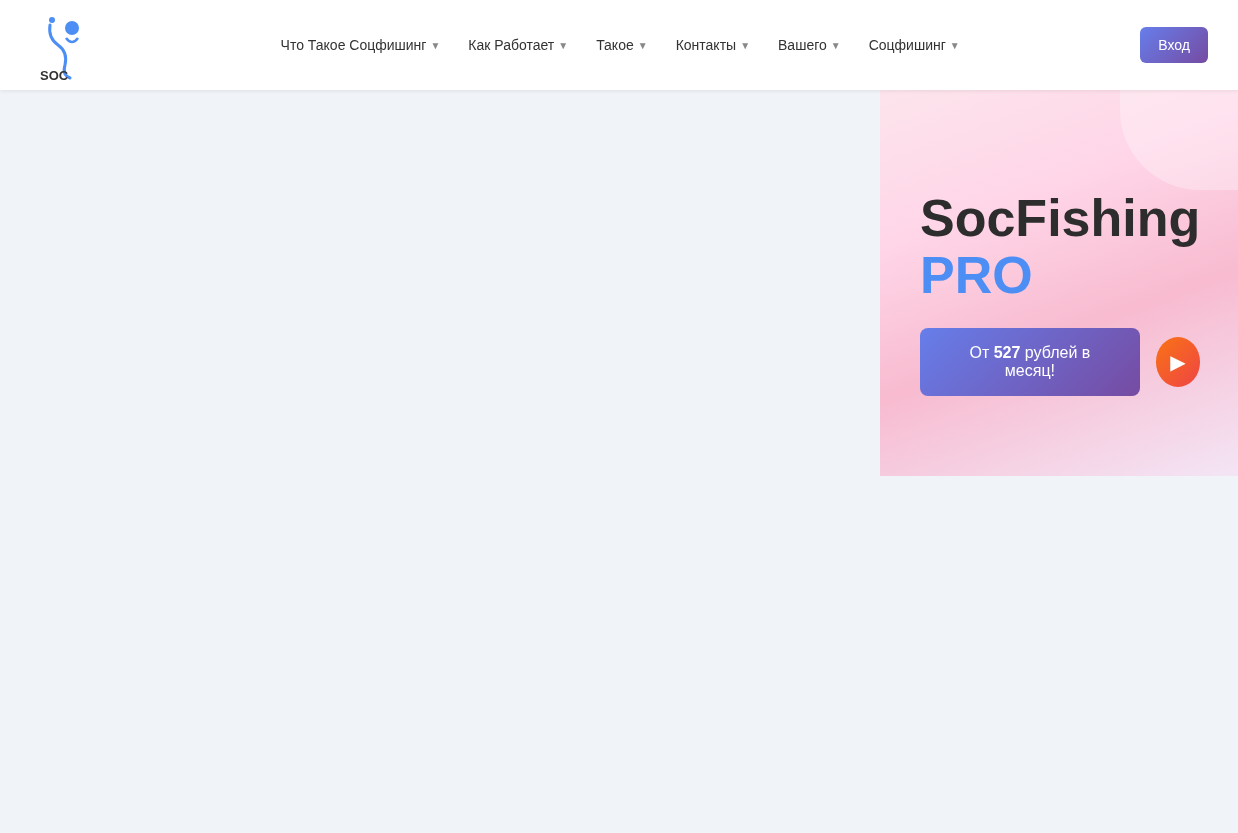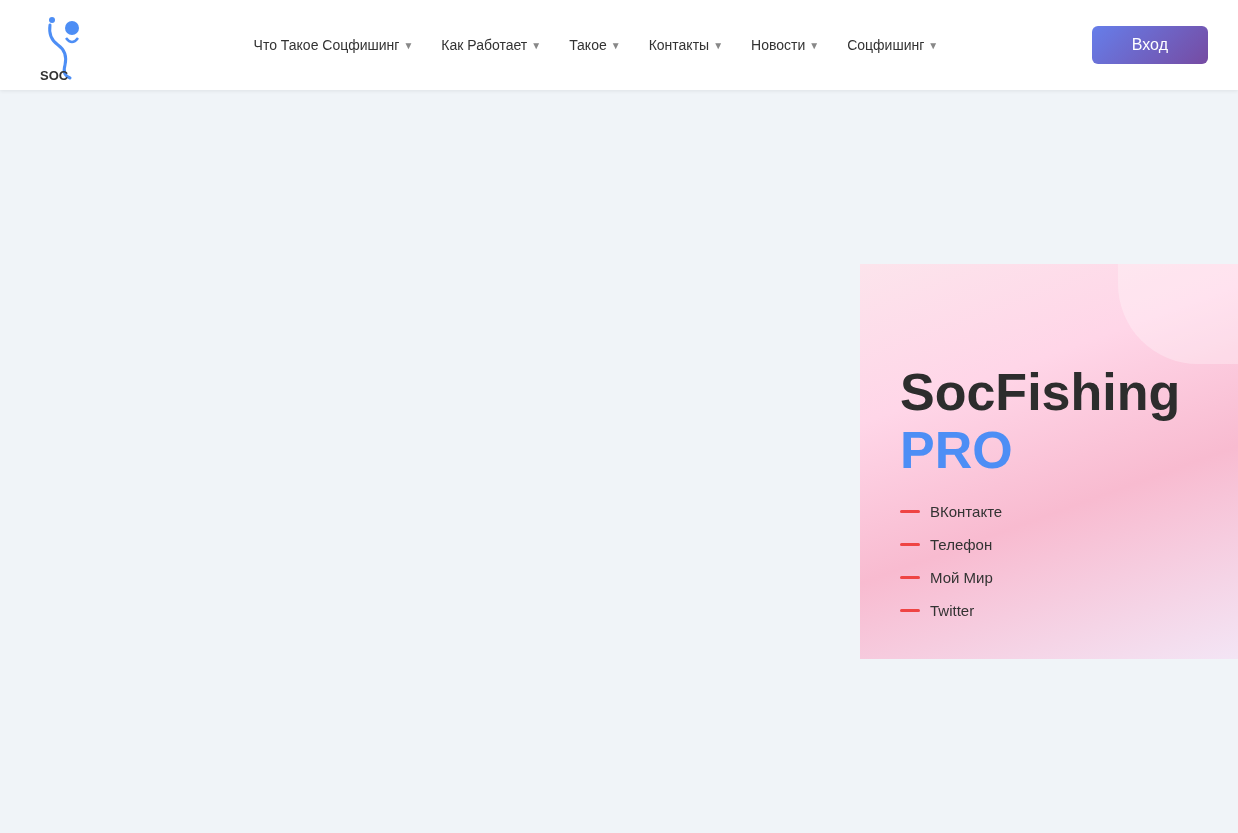--- a/index.html
+++ b/index.html
@@ -55,35 +55,36 @@
     .nav-chevron {
       font-size: 10px;
       color: #888;
       margin-top: 1px;
     }
     .btn-login {
       background: linear-gradient(135deg, #667eea, #764ba2);
       color: #fff;
       border: none;
       border-radius: 6px;
-      padding: 10px 40px;
-      font-size: 16px;
+      padding: 10px 18px;
+      font-size: 14px;
       cursor: pointer;
       font-weight: 500;
       transition: opacity 0.2s;
     }
 
     
     .main-section {
       margin-top: 90px;
       position: relative;
       z-index: 1;
       min-height: 743px;
       display: flex;
-      align-items: center;
+      align-items: flex-start;
+      gap: 20px;
     }
 
     
     .hero-left {
       flex: 0 0 860px;
       background: linear-gradient(135deg, #e8f0fe 0%, #d0e8ff 30%, #c9e3ff 50%, #f5d0e8 80%, #fce4ec 100%);
       position: relative;
       overflow: hidden;
       border-radius: 0;
     }
@@ -230,21 +231,21 @@
     </div>
     <div class="nav-item">
       <span>Такое</span>
       <span class="nav-chevron">▼</span>
     </div>
     <div class="nav-item">
       <span>Контакты</span>
       <span class="nav-chevron">▼</span>
     </div>
     <div class="nav-item">
-      <span>Новости</span>
+      <span>Вашего</span>
       <span class="nav-chevron">▼</span>
     </div>
     <div class="nav-item">
       <span>Соцфишинг</span>
       <span class="nav-chevron">▼</span>
     </div>
   </nav>
 
   <button class="btn-login">Вход</button>
 </header>
@@ -385,38 +386,28 @@
 
   <div class="hero-right">
 
     <div class="corner-deco"></div>
 
     <h1 class="hero-title">
       <span class="blue-part">SocFish</span><span>ing </span><span class="pro-part">PRO</span>
     </h1>
 
 
+    <div class="cta-row">
+      <button class="btn-cta">
+        <span>От </span><strong>527</strong><span> рублей в месяц!</span>
+      </button>
+      <button class="btn-play">
+        <span>▶</span>
+      </button>
+    </div>
 
     <div class="services-grid">
 
-      <div>
-        <div class="service-item">
-          <div class="service-dash"></div>
-          <span>ВКонтакте</span>
-        </div>
-        <div class="service-item" style="margin-top:16px;">
-          <div class="service-dash"></div>
-          <span>Телефон</span>
-        </div>
-        <div class="service-item" style="margin-top:16px;">
-          <div class="service-dash"></div>
-          <span>Мой Мир</span>
-        </div>
-        <div class="service-item" style="margin-top:16px;">
-          <div class="service-dash"></div>
-          <span>Twitter</span>
-        </div>
-      </div>
 
     </div>
   </div>
 
 </section>
 
 </body></html>

